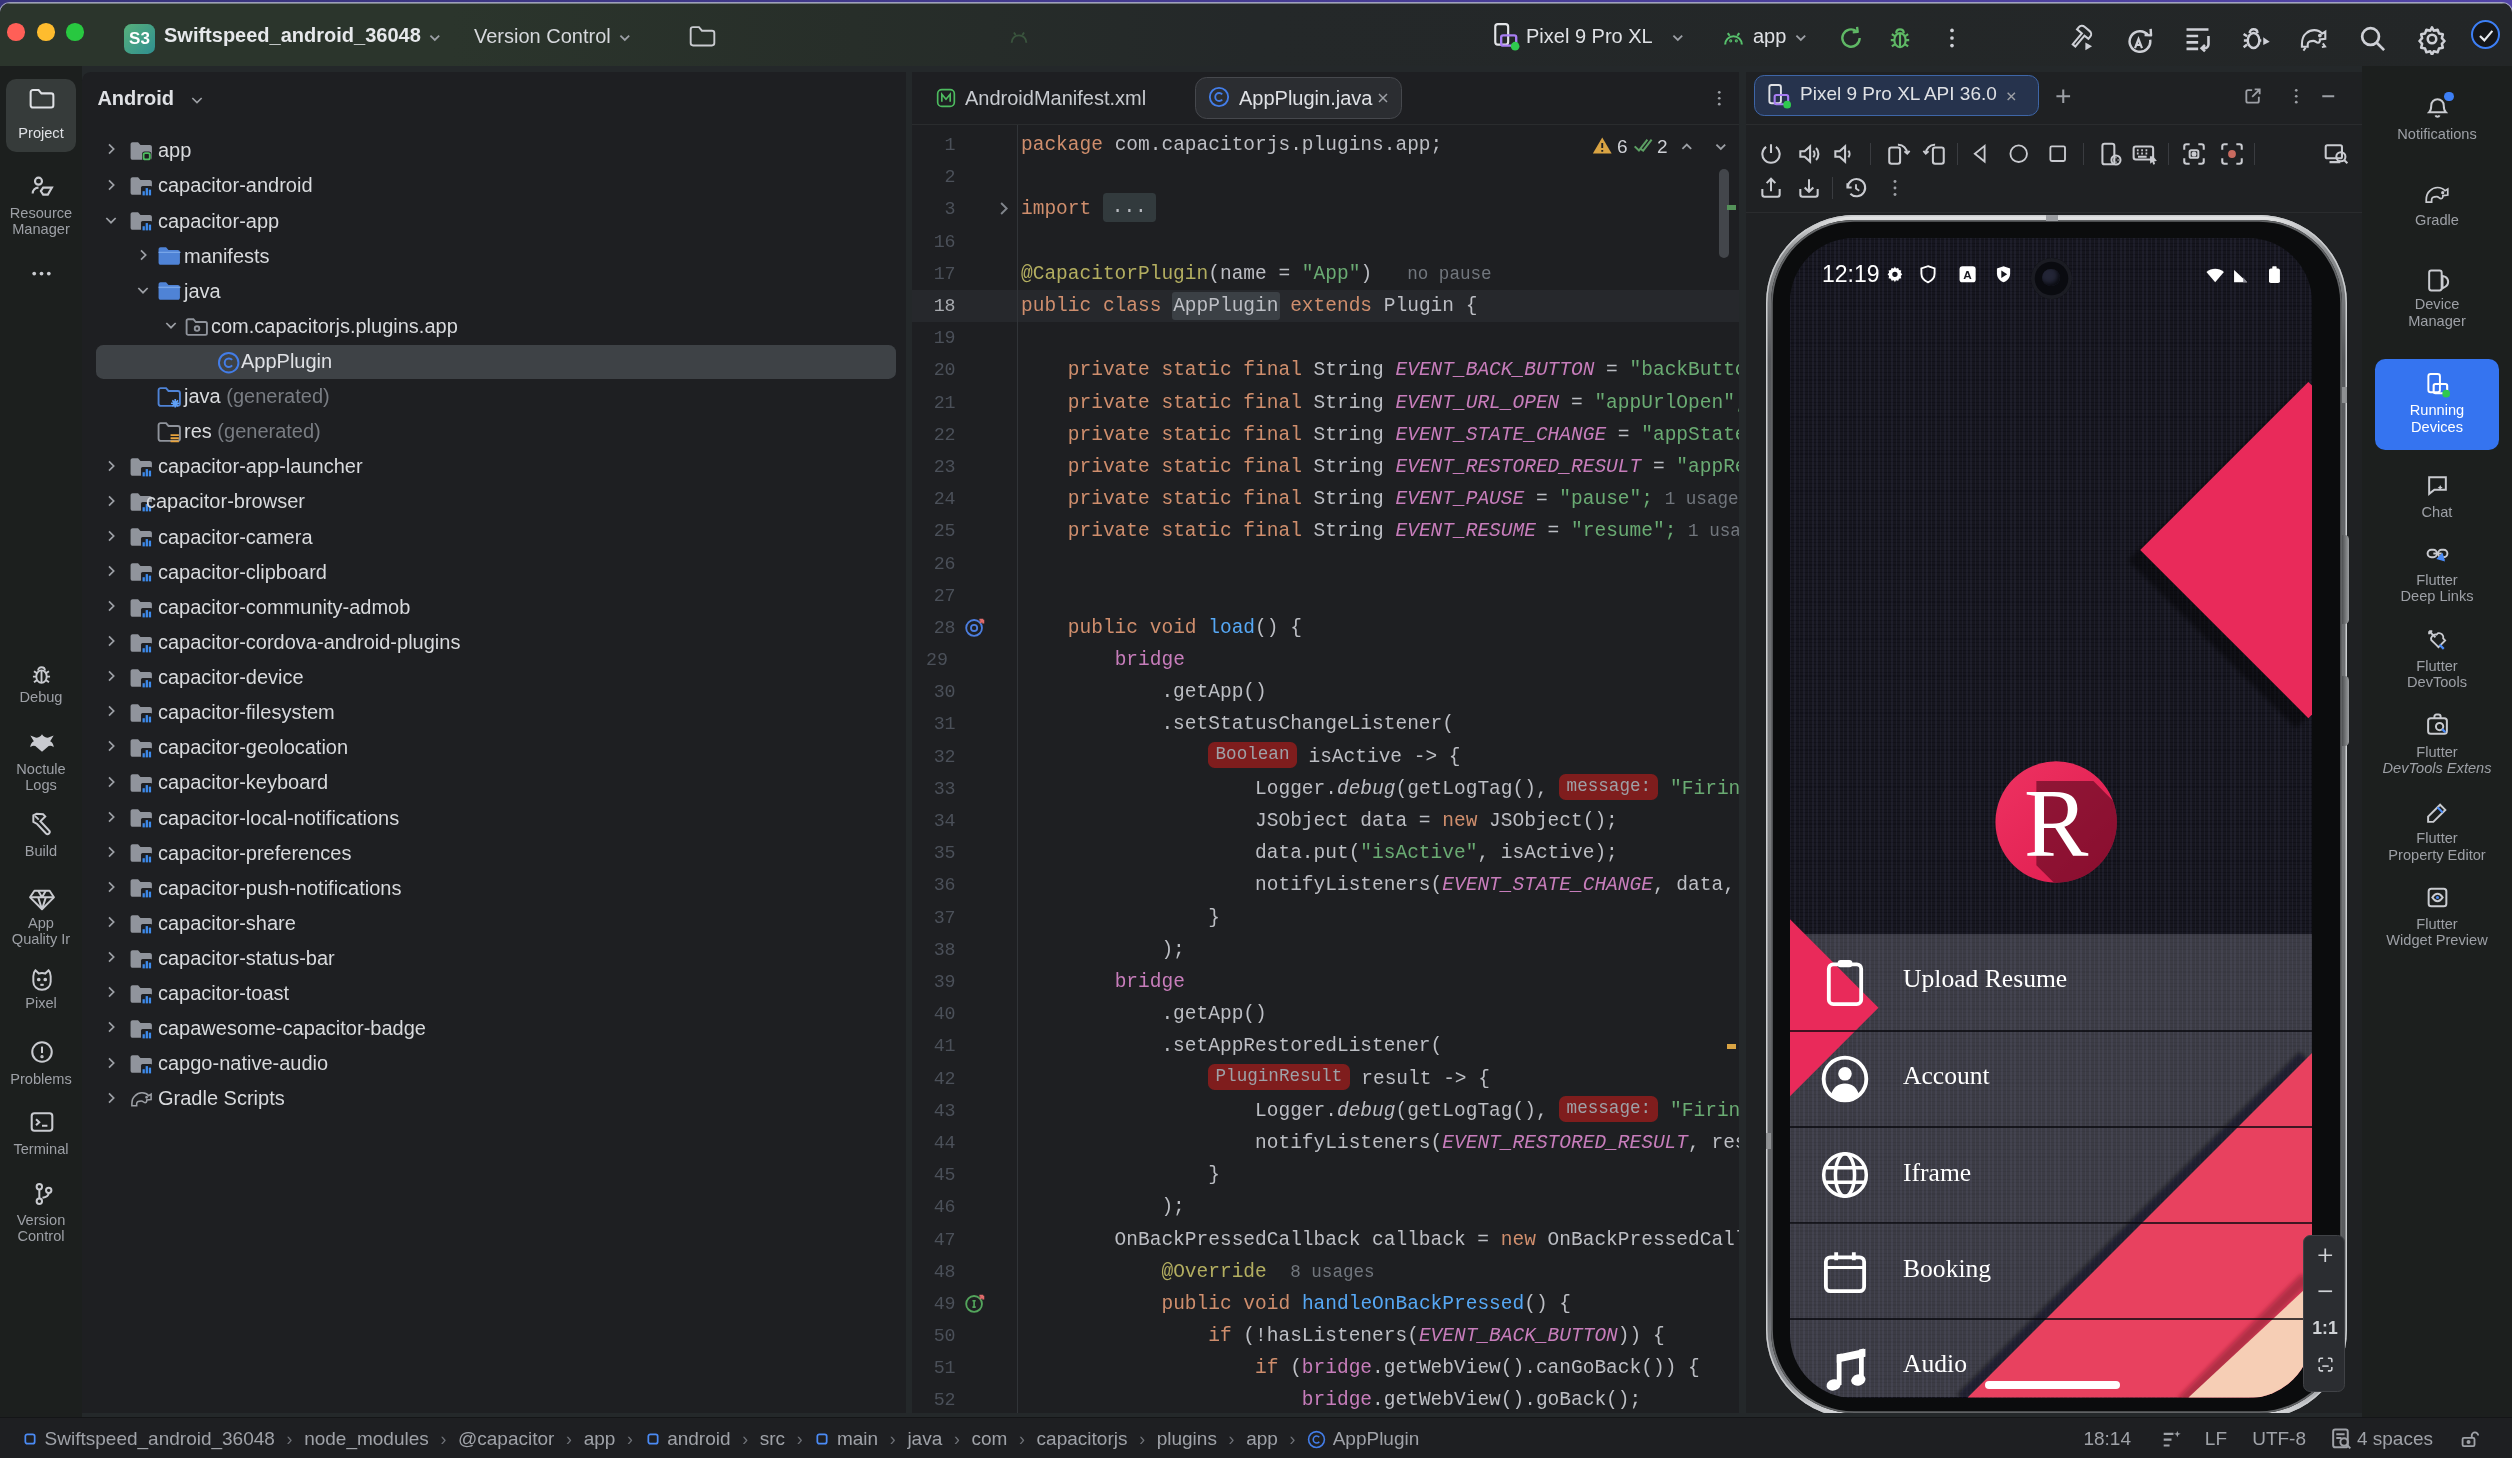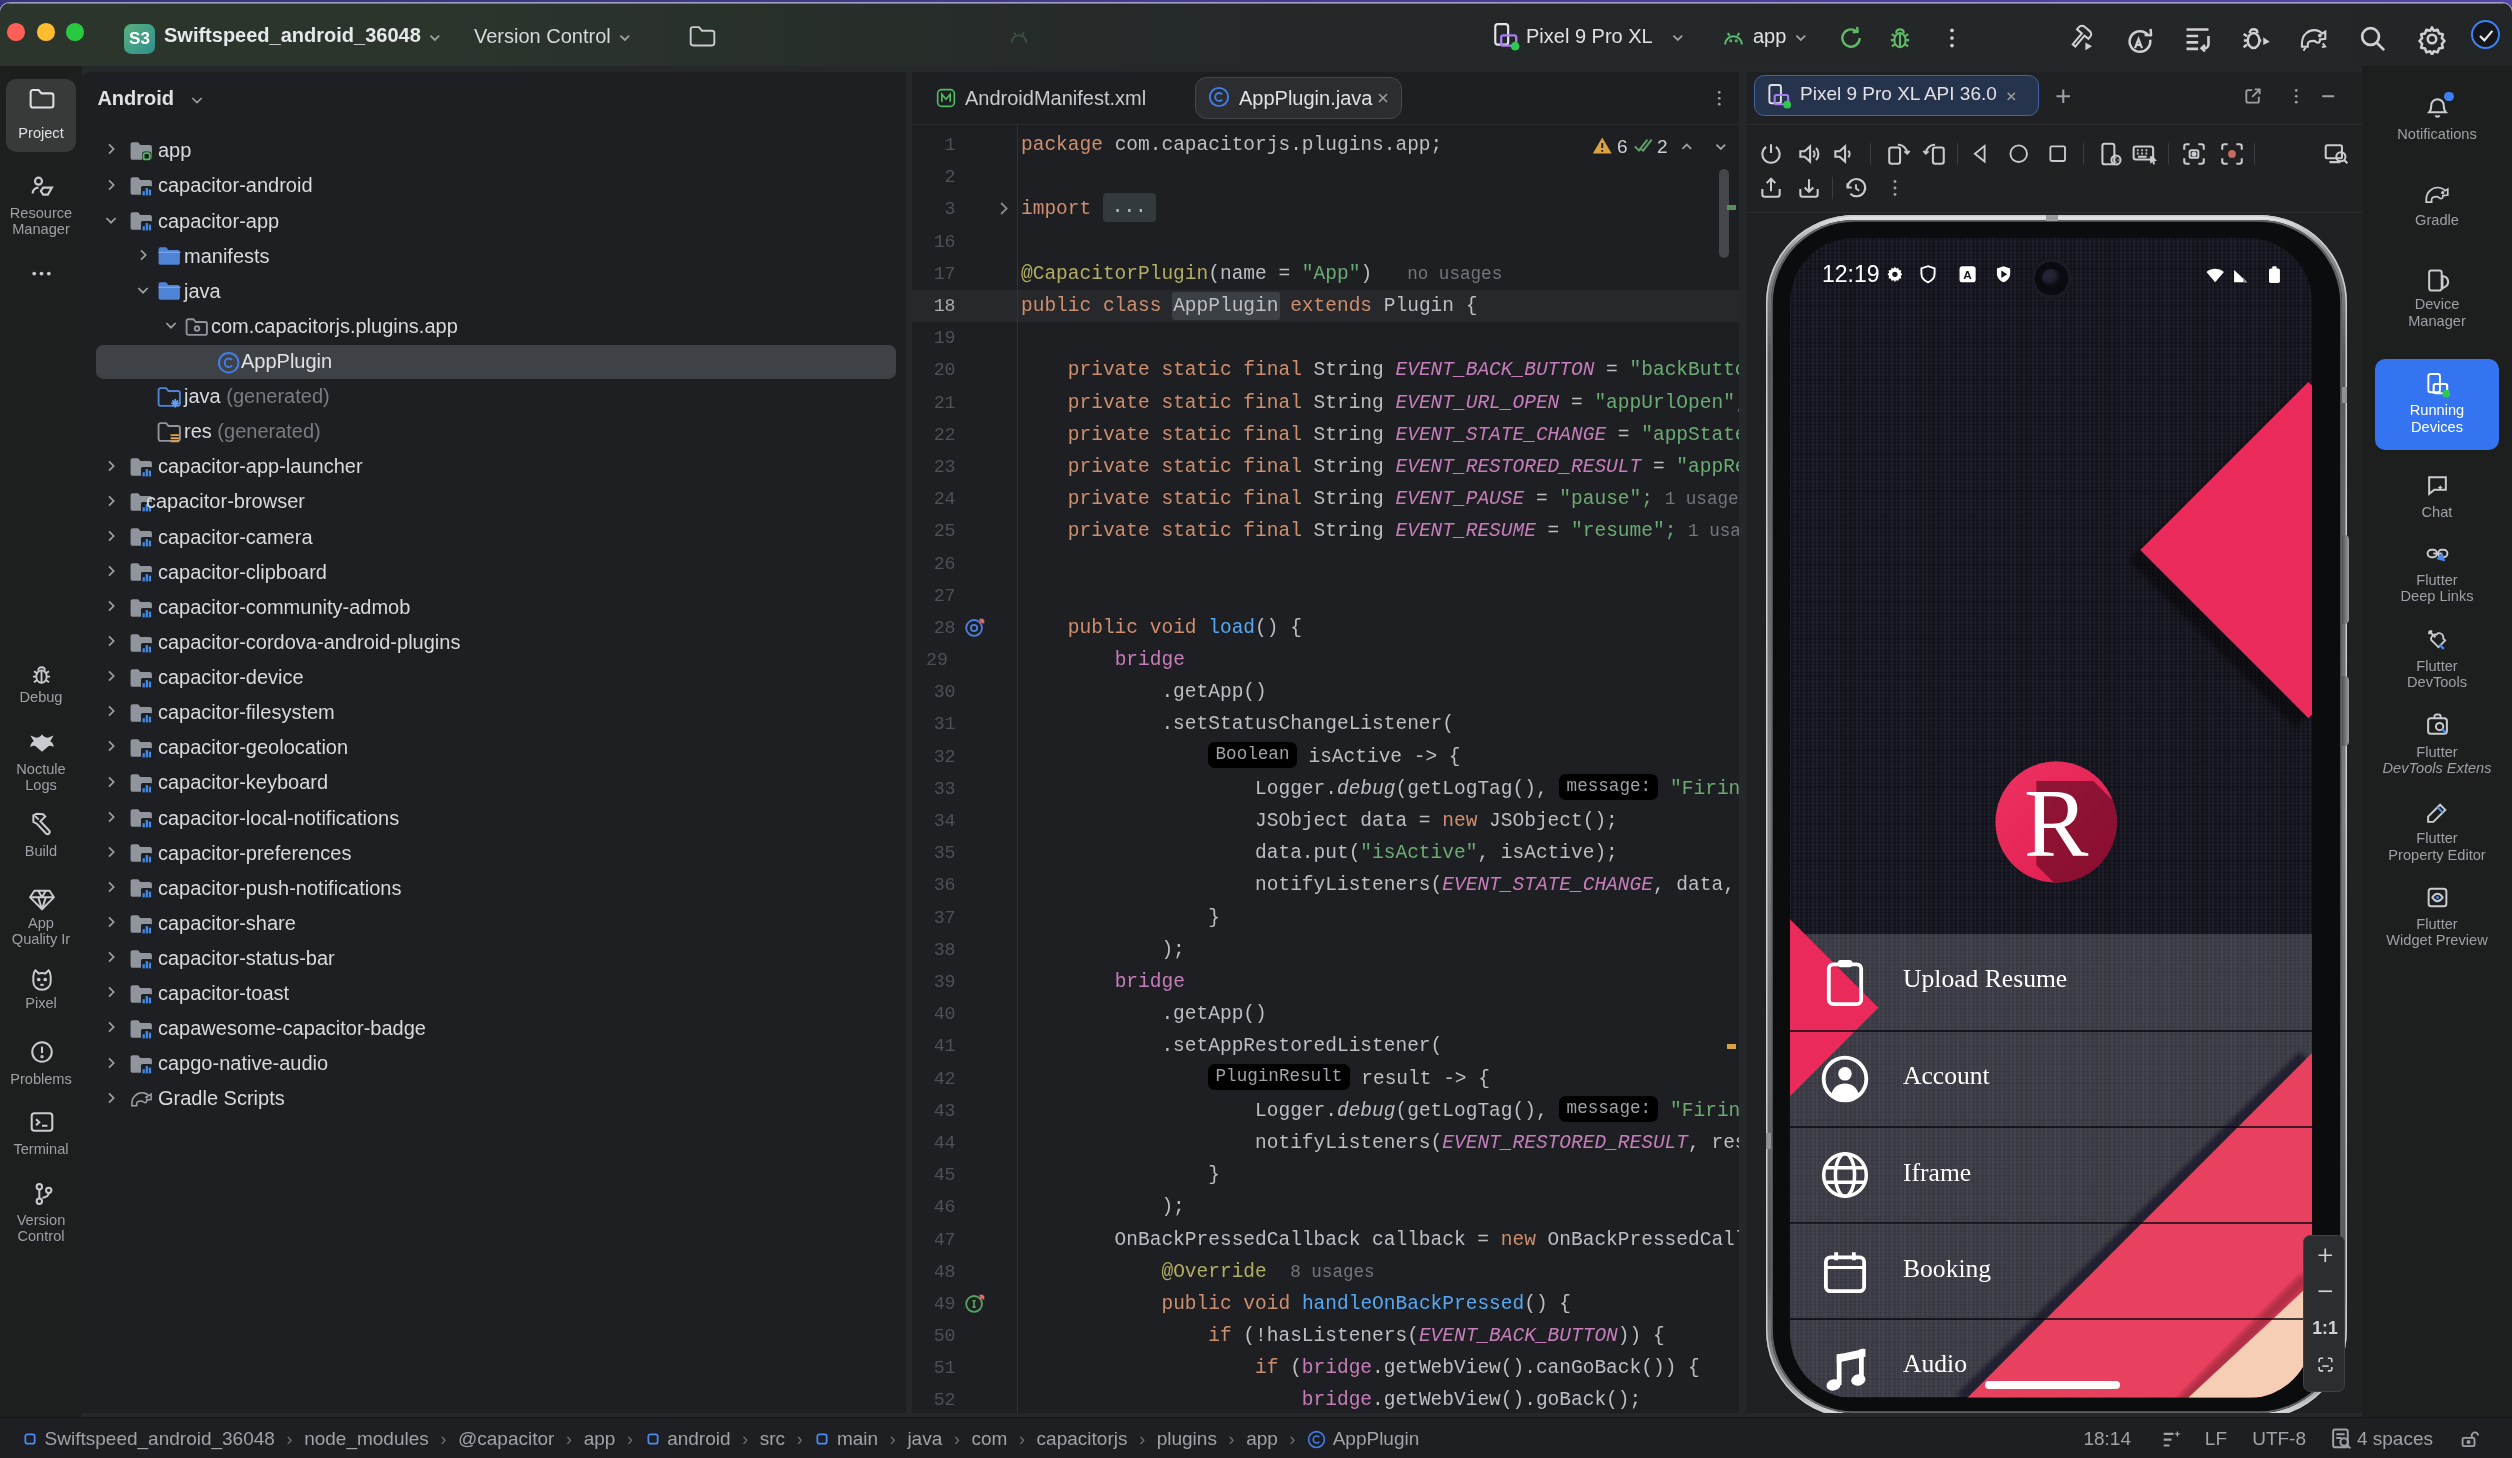--- a/index.html
+++ b/index.html
@@ -15,21 +15,21 @@
   .panel { position:absolute; background:#1e1f22; }
   .mono { font-family:"Liberation Mono", monospace; }
   svg { display:block; }
   .lbl { color:#9da0a6; font-size:14.6px; text-align:center; line-height:16px; position:absolute; width:100%; }
   .crumb { color:#9fa2a8; }
   .csep { color:#6f7278; padding:0 11.7px; font-size:17.6px; }
   .codeline { font-size:19.5px; line-height:32px; height:32px; white-space:pre; letter-spacing:0; }
   .ck{color:#cf8e6d;} .cp{color:#bcbec4;} .cc{color:#c77dbb;font-style:italic;} .cs{color:#6aab73;}
   .cf{color:#c77dbb;} .cm{color:#56a8f5;} .ca{color:#b3ae60;} .ch{color:#71767d;font-size:17.6px;}
   .cpi{color:#bcbec4;font-style:italic;}
-  .pillx{display:inline-block;background:#000000;color:#9ea1a7;font-size:17.6px;line-height:25px;height:26px;border-radius:6.6px;padding:0 7.3px;vertical-align:middle;margin-top:-2.9px;}
+  .pillx{display:inline-block;background:#7f1d1d;color:#9ea1a7;font-size:17.6px;line-height:25px;height:26px;border-radius:6.6px;padding:0 7.3px;vertical-align:middle;margin-top:-2.9px;}
   .foldx{display:inline-block;background:#323a3d;color:#b8bbc1;font-size:19.5px;line-height:28px;height:29px;border-radius:3.7px;padding:0 8.8px;vertical-align:middle;margin-top:-2.2px;}
 </style>
 </head>
 <body>
 <div id="desktop">
 <div id="win">
 <div id="titlebar">
   <div class="abs" style="left:0;right:0;top:0;height:1.5px;background:rgba(175,180,190,0.55);border-radius:10.2px 10.2px 0 0;"></div>
 
   <div class="abs" style="left:7.3px;top:20.5px;width:17.6px;height:17.6px;border-radius:50%;background:#ff5f57;"></div>
@@ -501,21 +501,21 @@
           </svg>
     <div class="abs" style="left:0;top:218px;width:827px;height:32px;background:#26282c;"></div>
     <div class="abs" style="left:260px;top:220px;width:108px;height:28px;background:#3b4045;border-radius:2.9px;"></div>
     <div class="abs mono" style="left:6.6px;top:57px;width:37px;height:32px;line-height:32px;font-size:18.3px;text-align:right;color:#4b5059;">1</div>
     <div class="abs mono codeline" style="left:109px;top:57px;"><span class="ck">package </span><span class="cp">com.capacitorjs.plugins.app;</span></div>
     <div class="abs mono" style="left:6.6px;top:89px;width:37px;height:32px;line-height:32px;font-size:18.3px;text-align:right;color:#4b5059;">2</div>
     <div class="abs mono" style="left:6.6px;top:121px;width:37px;height:32px;line-height:32px;font-size:18.3px;text-align:right;color:#4b5059;">3</div>
     <div class="abs mono codeline" style="left:109px;top:121px;"><span class="ck">import </span><span class="foldx">...</span></div>
     <div class="abs mono" style="left:6.6px;top:154px;width:37px;height:32px;line-height:32px;font-size:18.3px;text-align:right;color:#4b5059;">16</div>
     <div class="abs mono" style="left:6.6px;top:186px;width:37px;height:32px;line-height:32px;font-size:18.3px;text-align:right;color:#4b5059;">17</div>
-    <div class="abs mono codeline" style="left:109px;top:186px;"><span class="ca">@CapacitorPlugin</span><span class="cp">(name = </span><span class="cs">"App"</span><span class="cp">)</span><span class="cp">   </span><span class="ch">no usages</span></div>
+    <div class="abs mono codeline" style="left:109px;top:186px;"><span class="ca">@CapacitorPlugin</span><span class="cp">(name = </span><span class="cs">"App"</span><span class="cp">)</span><span class="cp">   </span><span class="ch">no pause</span></div>
     <div class="abs mono" style="left:6.6px;top:218px;width:37px;height:32px;line-height:32px;font-size:18.3px;text-align:right;color:#a8abb0;">18</div>
     <div class="abs mono codeline" style="left:109px;top:218px;text-align:center;"><span class="ck">public class </span><span class="cp">AppPlugin</span><span class="cp"> </span><span class="ck">extends</span><span class="cp"> Plugin {</span></div>
     <div class="abs mono" style="left:6.6px;top:250px;width:37px;height:32px;line-height:32px;font-size:18.3px;text-align:right;color:#4b5059;">19</div>
     <div class="abs mono" style="left:6.6px;top:282px;width:37px;height:32px;line-height:32px;font-size:18.3px;text-align:right;color:#4b5059;">20</div>
     <div class="abs mono codeline" style="left:109px;top:282px;"><span class="cp">    </span><span class="ck">private static final </span><span class="cp">String </span><span class="cc">EVENT_BACK_BUTTON</span><span class="cp"> = </span><span class="cs">"backButton";</span></div>
     <div class="abs mono" style="left:6.6px;top:315px;width:37px;height:32px;line-height:32px;font-size:18.3px;text-align:right;color:#4b5059;">21</div>
     <div class="abs mono codeline" style="left:109px;top:315px;"><span class="cp">    </span><span class="ck">private static final </span><span class="cp">String </span><span class="cc">EVENT_URL_OPEN</span><span class="cp"> = </span><span class="cs">"appUrlOpen";</span></div>
     <div class="abs mono" style="left:6.6px;top:347px;width:37px;height:32px;line-height:32px;font-size:18.3px;text-align:right;color:#4b5059;">22</div>
     <div class="abs mono codeline" style="left:109px;top:347px;"><span class="cp">    </span><span class="ck">private static final </span><span class="cp">String </span><span class="cc">EVENT_STATE_CHANGE</span><span class="cp"> = </span><span class="cs">"appStateChange";</span></div>
     <div class="abs mono" style="left:6.6px;top:379px;width:37px;height:32px;line-height:32px;font-size:18.3px;text-align:right;color:#4b5059;">23</div>

